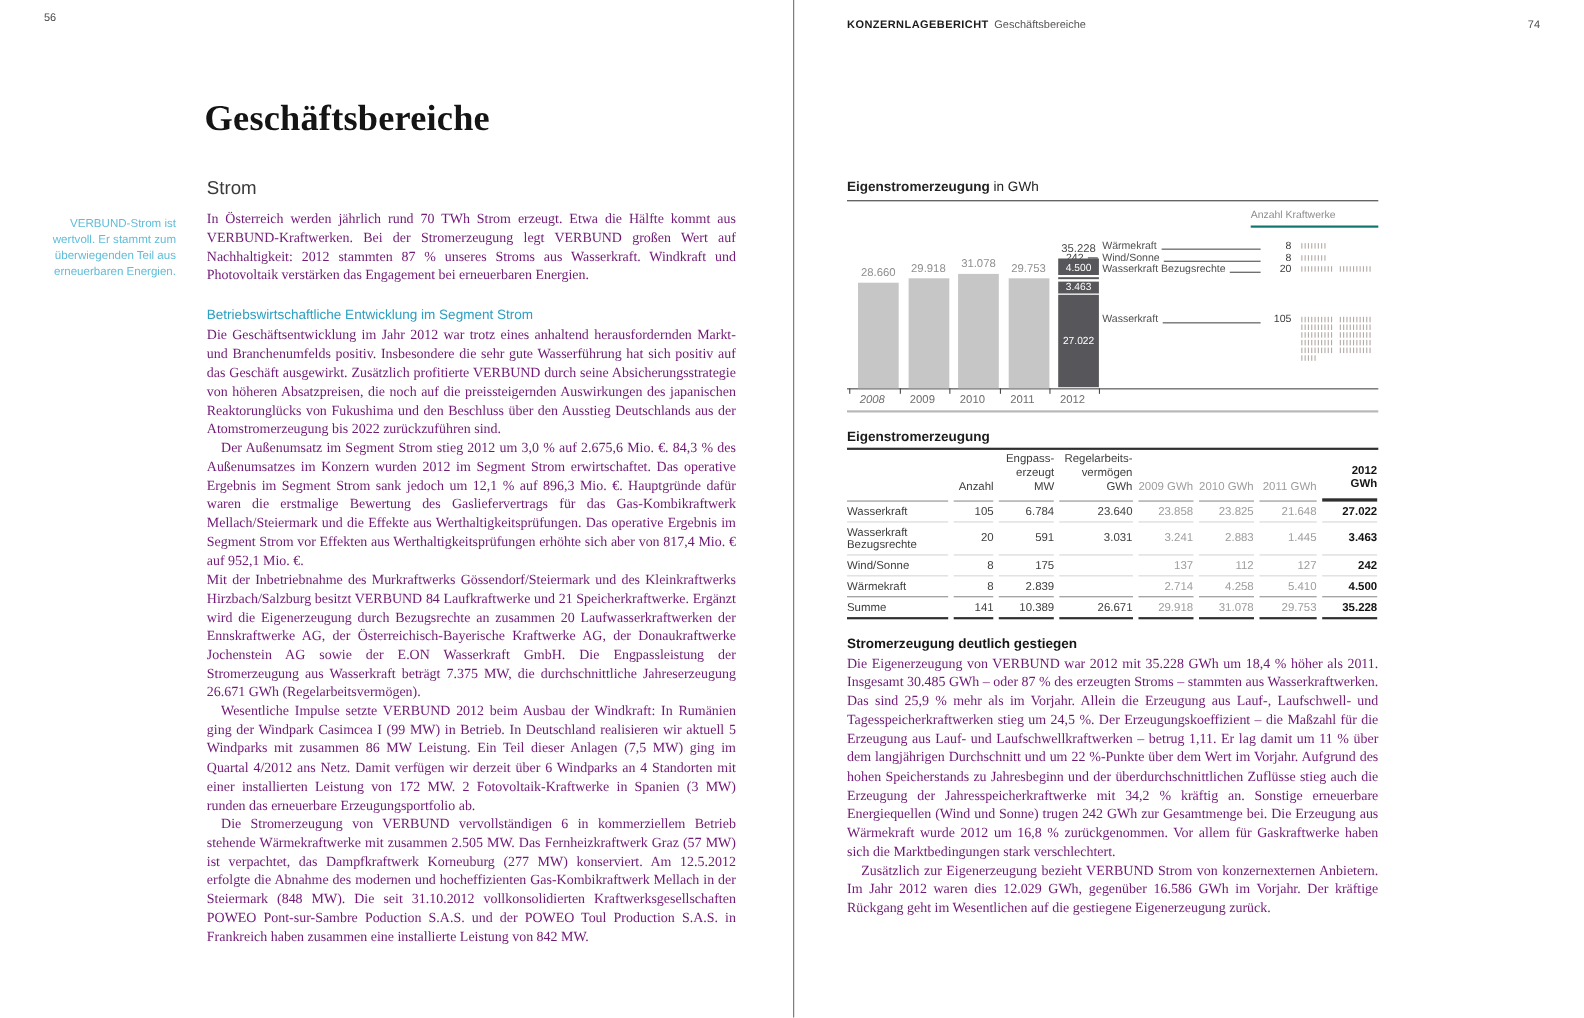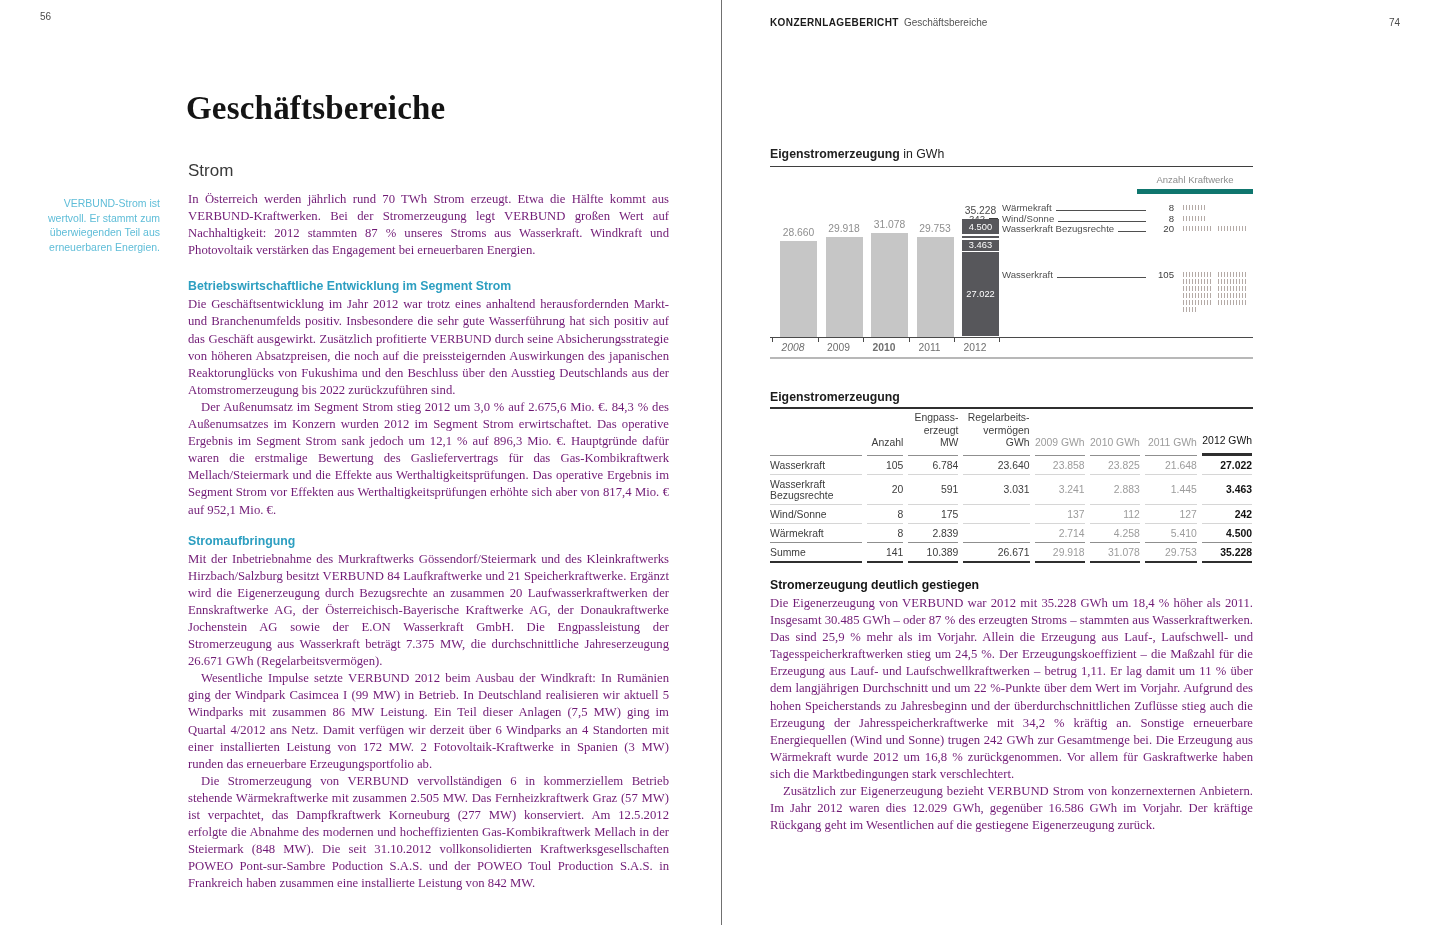--- a/index.html
+++ b/index.html
@@ -14,38 +14,38 @@
   .doc-title{position:absolute;left:186px;top:68px;font-family:"Liberation Serif",serif;
     font-size:33px;font-weight:600;color:#141414;letter-spacing:.2px;}
   .sec-title{position:absolute;left:188px;top:161px;font-size:17px;color:#3a3a3a;}
   .margin-note{position:absolute;left:36px;top:196px;width:124px;text-align:right;
     font-size:10.5px;line-height:14.6px;color:#5fbdd8;}
   .left-col{position:absolute;left:188px;top:191px;width:481px;}
   .body-p{font-family:"Liberation Serif",serif;font-size:12.7px;line-height:17.1px;
     color:#701a75;text-align:justify;margin:0;}
   .indent{text-indent:13px;}
   .mb20{margin-bottom:20px;}
-  .teal-h{font-size:12.3px;font-weight:bold;color:#2d9fc1;margin:0 0 3px 0;}
+  .teal-h{font-size:12.3px;font-weight:normal;color:#2d9fc1;margin:0 0 3px 0;}
   .teal-h.gap{margin-top:15px;}
   .bold-h{font-size:12.3px;font-weight:bold;color:#161616;margin:0 0 3px 0;}
 
   
   .rp-header{position:absolute;left:770px;top:17px;width:630px;display:flex;
     justify-content:space-between;font-size:10px;}
   .rp-header .hb{font-weight:bold;color:#1b1b1b;letter-spacing:.4px;}
   .rp-header .hr{color:#555555;margin-left:5px;font-weight:normal;}
   .pn-right{color:#4a4a4a;}
   .right-col{position:absolute;left:770px;top:0;width:483px;}
 
   
-  .chart{position:absolute;top:147px;left:0;width:483px;}
+  .chart{position:absolute;top:163px;left:0;width:483px;}
   .chart-title{font-size:12.3px;color:#222;border-bottom:1px solid #3f3f3f;padding-bottom:5px;}
   .chart-title .tb{font-weight:bold;}
   .legend-head{position:absolute;top:27px;right:0;width:116px;font-size:9.5px;color:#8d8d8d;
-    border-bottom:5px solid #0f766e;padding-bottom:4px;text-align:center;}
+    border-bottom:2px solid #0f766e;padding-bottom:4px;}
   .plot{position:relative;height:205px;}
   .baseline{position:absolute;left:0;top:170px;width:483px;height:1px;background:#4a4a4a;}
   .tick{position:absolute;top:170px;width:1px;height:5px;background:#4a4a4a;}
   .bar{position:absolute;}
   .bar.light{background:#c6c6c6;}
   .bar.stacked{display:flex;flex-direction:column;}
   .seg{background:#57575b;color:#ffffff;font-size:9.3px;display:flex;align-items:center;
     justify-content:center;overflow:hidden;}
   .seg-sep{background:#ffffff;}
   .bar-val{position:absolute;font-size:10.3px;color:#8f8f8f;width:57px;text-align:center;}
@@ -67,21 +67,21 @@
   
   .table-block{position:absolute;top:390px;left:0;width:483px;}
   .table-title{font-size:12.3px;font-weight:bold;color:#1b1b1b;border-bottom:2px solid #2f2f2f;
     padding-bottom:3px;}
   table.dt{border-collapse:separate;border-spacing:5px 0;font-size:10.4px;width:492px;
     margin-left:-5px;}
   table.dt th{vertical-align:bottom;text-align:right;font-weight:normal;padding:3px 0 5px 0;
     border-bottom:1px solid #8f8f8f;white-space:pre-line;color:#3d3d3d;line-height:12.5px;}
   table.dt th.lblh{text-align:left;}
   table.dt th.gray{color:#9c9c9c;}
-  table.dt th.bold{font-weight:normal;color:#131313;border-bottom:3px solid #2f2f2f;}
+  table.dt th.bold{font-weight:bold;color:#131313;border-bottom:3px solid #2f2f2f;}
   table.dt td{padding:4px 0 3px 0;text-align:right;border-bottom:1px solid #d6d6d6;color:#3d3d3d;}
   table.dt td.lbl{text-align:left;}
   table.dt td.gray{color:#9c9c9c;}
   table.dt td.b2012{font-weight:bold;color:#131313;}
   table.dt tr.preTotal td{border-bottom-color:#8f8f8f;}
   table.dt tr.total td{border-bottom:2px solid #2f2f2f;}
 
   
   .rt-text{position:absolute;top:578px;left:0;width:483px;}
 </style>
@@ -93,21 +93,20 @@
 <div class="pn-left">56</div>
 <h1 class="doc-title">Geschäftsbereiche</h1>
 <div class="sec-title">Strom</div>
 <div class="margin-note">VERBUND-Strom ist wertvoll. Er stammt zum überwiegenden Teil aus erneuerbaren Energien.</div>
 
 <div class="left-col">
   <p class="body-p mb20">In Österreich werden jährlich rund 70 TWh Strom erzeugt. Etwa die Hälfte kommt aus VERBUND-Kraftwerken. Bei der Stromerzeugung legt VERBUND großen Wert auf Nachhaltigkeit: 2012 stammten 87 % unseres Stroms aus Wasserkraft. Windkraft und Photovoltaik verstärken das Engagement bei erneuerbaren Energien.</p>
   <h3 class="teal-h">Betriebswirtschaftliche Entwicklung im Segment Strom</h3>
   <p class="body-p">Die Geschäftsentwicklung im Jahr 2012 war trotz eines anhaltend herausfordernden Markt- und Branchenumfelds positiv. Insbesondere die sehr gute Wasserführung hat sich positiv auf das Geschäft ausgewirkt. Zusätzlich profitierte VERBUND durch seine Absicherungsstrategie von höheren Absatzpreisen, die noch auf die preissteigernden Auswirkungen des japanischen Reaktorunglücks von Fukushima und den Beschluss über den Ausstieg Deutschlands aus der Atomstromerzeugung bis 2022 zurückzuführen sind.</p>
   <p class="body-p indent">Der Außenumsatz im Segment Strom stieg 2012 um 3,0 % auf 2.675,6 Mio. €. 84,3 % des Außenumsatzes im Konzern wurden 2012 im Segment Strom erwirtschaftet. Das operative Ergebnis im Segment Strom sank jedoch um 12,1 % auf 896,3 Mio. €. Hauptgründe dafür waren die erstmalige Bewertung des Gasliefervertrags für das Gas-Kombikraftwerk Mellach/Steiermark und die Effekte aus Werthaltigkeitsprüfungen. Das operative Ergebnis im Segment Strom vor Effekten aus Werthaltigkeitsprüfungen erhöhte sich aber von 817,4 Mio. € auf 952,1 Mio. €.</p>
-  <h3 class="teal-h gap">Stromaufbringung</h3>
   <p class="body-p">Mit der Inbetriebnahme des Murkraftwerks Gössendorf/Steiermark und des Kleinkraftwerks Hirzbach/Salzburg besitzt VERBUND 84 Laufkraftwerke und 21 Speicherkraftwerke. Ergänzt wird die Eigenerzeugung durch Bezugsrechte an zusammen 20 Laufwasserkraftwerken der Ennskraftwerke AG, der Österreichisch-Bayerische Kraftwerke AG, der Donaukraftwerke Jochenstein AG sowie der E.ON Wasserkraft GmbH. Die Engpassleistung der Stromerzeugung aus Wasserkraft beträgt 7.375 MW, die durchschnittliche Jahreserzeugung 26.671 GWh (Regelarbeitsvermögen).</p>
   <p class="body-p indent">Wesentliche Impulse setzte VERBUND 2012 beim Ausbau der Windkraft: In Rumänien ging der Windpark Casimcea I (99 MW) in Betrieb. In Deutschland realisieren wir aktuell 5 Windparks mit zusammen 86 MW Leistung. Ein Teil dieser Anlagen (7,5 MW) ging im Quartal 4/2012 ans Netz. Damit verfügen wir derzeit über 6 Windparks an 4 Standorten mit einer installierten Leistung von 172 MW. 2 Fotovoltaik-Kraftwerke in Spanien (3 MW) runden das erneuerbare Erzeugungsportfolio ab.</p>
   <p class="body-p indent">Die Stromerzeugung von VERBUND vervollständigen 6 in kommerziellem Betrieb stehende Wärmekraftwerke mit zusammen 2.505 MW. Das Fernheizkraftwerk Graz (57 MW) ist verpachtet, das Dampfkraftwerk Korneuburg (277 MW) konserviert. Am 12.5.2012 erfolgte die Abnahme des modernen und hocheffizienten Gas-Kombikraftwerk Mellach in der Steiermark (848 MW). Die seit 31.10.2012 vollkonsolidierten Kraftwerksgesellschaften POWEO Pont-sur-Sambre Poduction S.A.S. und der POWEO Toul Production S.A.S. in Frankreich haben zusammen eine installierte Leistung von 842 MW.</p>
 </div>
 
 <div class="rp-header">
   <div>
     <span class="hb">KONZERNLAGEBERICHT</span><span class="hr">Geschäftsbereiche</span>
   </div>
   <div class="pn-right">74</div>
@@ -153,21 +152,21 @@
         <span class="tally-box"><span class="cluster"><span class="tbar"></span><span class="tbar"></span><span class="tbar"></span><span class="tbar"></span><span class="tbar"></span><span class="tbar"></span><span class="tbar"></span><span class="tbar"></span><span class="tbar"></span><span class="tbar"></span></span><span class="cluster"><span class="tbar"></span><span class="tbar"></span><span class="tbar"></span><span class="tbar"></span><span class="tbar"></span><span class="tbar"></span><span class="tbar"></span><span class="tbar"></span><span class="tbar"></span><span class="tbar"></span></span><span class="cluster"><span class="tbar"></span><span class="tbar"></span><span class="tbar"></span><span class="tbar"></span><span class="tbar"></span><span class="tbar"></span><span class="tbar"></span><span class="tbar"></span><span class="tbar"></span><span class="tbar"></span></span><span class="cluster"><span class="tbar"></span><span class="tbar"></span><span class="tbar"></span><span class="tbar"></span><span class="tbar"></span><span class="tbar"></span><span class="tbar"></span><span class="tbar"></span><span class="tbar"></span><span class="tbar"></span></span><span class="cluster"><span class="tbar"></span><span class="tbar"></span><span class="tbar"></span><span class="tbar"></span><span class="tbar"></span><span class="tbar"></span><span class="tbar"></span><span class="tbar"></span><span class="tbar"></span><span class="tbar"></span></span><span class="cluster"><span class="tbar"></span><span class="tbar"></span><span class="tbar"></span><span class="tbar"></span><span class="tbar"></span><span class="tbar"></span><span class="tbar"></span><span class="tbar"></span><span class="tbar"></span><span class="tbar"></span></span><span class="cluster"><span class="tbar"></span><span class="tbar"></span><span class="tbar"></span><span class="tbar"></span><span class="tbar"></span><span class="tbar"></span><span class="tbar"></span><span class="tbar"></span><span class="tbar"></span><span class="tbar"></span></span><span class="cluster"><span class="tbar"></span><span class="tbar"></span><span class="tbar"></span><span class="tbar"></span><span class="tbar"></span><span class="tbar"></span><span class="tbar"></span><span class="tbar"></span><span class="tbar"></span><span class="tbar"></span></span><span class="cluster"><span class="tbar"></span><span class="tbar"></span><span class="tbar"></span><span class="tbar"></span><span class="tbar"></span><span class="tbar"></span><span class="tbar"></span><span class="tbar"></span><span class="tbar"></span><span class="tbar"></span></span><span class="cluster"><span class="tbar"></span><span class="tbar"></span><span class="tbar"></span><span class="tbar"></span><span class="tbar"></span><span class="tbar"></span><span class="tbar"></span><span class="tbar"></span><span class="tbar"></span><span class="tbar"></span></span><span class="cluster"><span class="tbar"></span><span class="tbar"></span><span class="tbar"></span><span class="tbar"></span><span class="tbar"></span></span></span>
       </div>
     <div class="bar-val" style="left: 0px; top: 60.0002px;">28.660</div>
         <div class="bar light" style="left: 10px; top: 74.0002px; width: 37px; height: 95.9998px;"></div>
         <div class="year" style="left: 0.5px; font-style: italic;">2008</div>
         <div class="bar-val" style="left: 45.5px; top: 55.7864px;">29.918</div>
         <div class="bar light" style="left: 55.5px; top: 69.7864px; width: 37px; height: 100.214px;"></div>
         <div class="year" style="left: 46px;">2009</div>
         <div class="bar-val" style="left: 91px; top: 51.9009px;">31.078</div>
         <div class="bar light" style="left: 101px; top: 65.9009px; width: 37px; height: 104.099px;"></div>
-        <div class="year" style="left: 91.5px; font-weight: bold;">2010</div>
+        <div class="year" style="left: 91.5px;">2010</div>
         <div class="bar-val" style="left: 136.5px; top: 56.3391px;">29.753</div>
         <div class="bar light" style="left: 146.5px; top: 70.3391px; width: 37px; height: 99.6609px;"></div>
         <div class="year" style="left: 137px;">2011</div>
         <div class="bar-val dark" style="left: 182px; top: 38px;">35.228</div>
         <div class="bar stacked" style="left: 192px; top: 52px; width: 37px; height: 118px;">
           <div class="seg" style="height: 15px;">4.500</div>
           <div class="seg-sep" style="height: 1.5px;"></div>
           <div class="seg" style="height: 2.5px;"></div>
           <div class="seg-sep" style="height: 1.5px;"></div>
           <div class="seg" style="height: 11px;">3.463</div>

